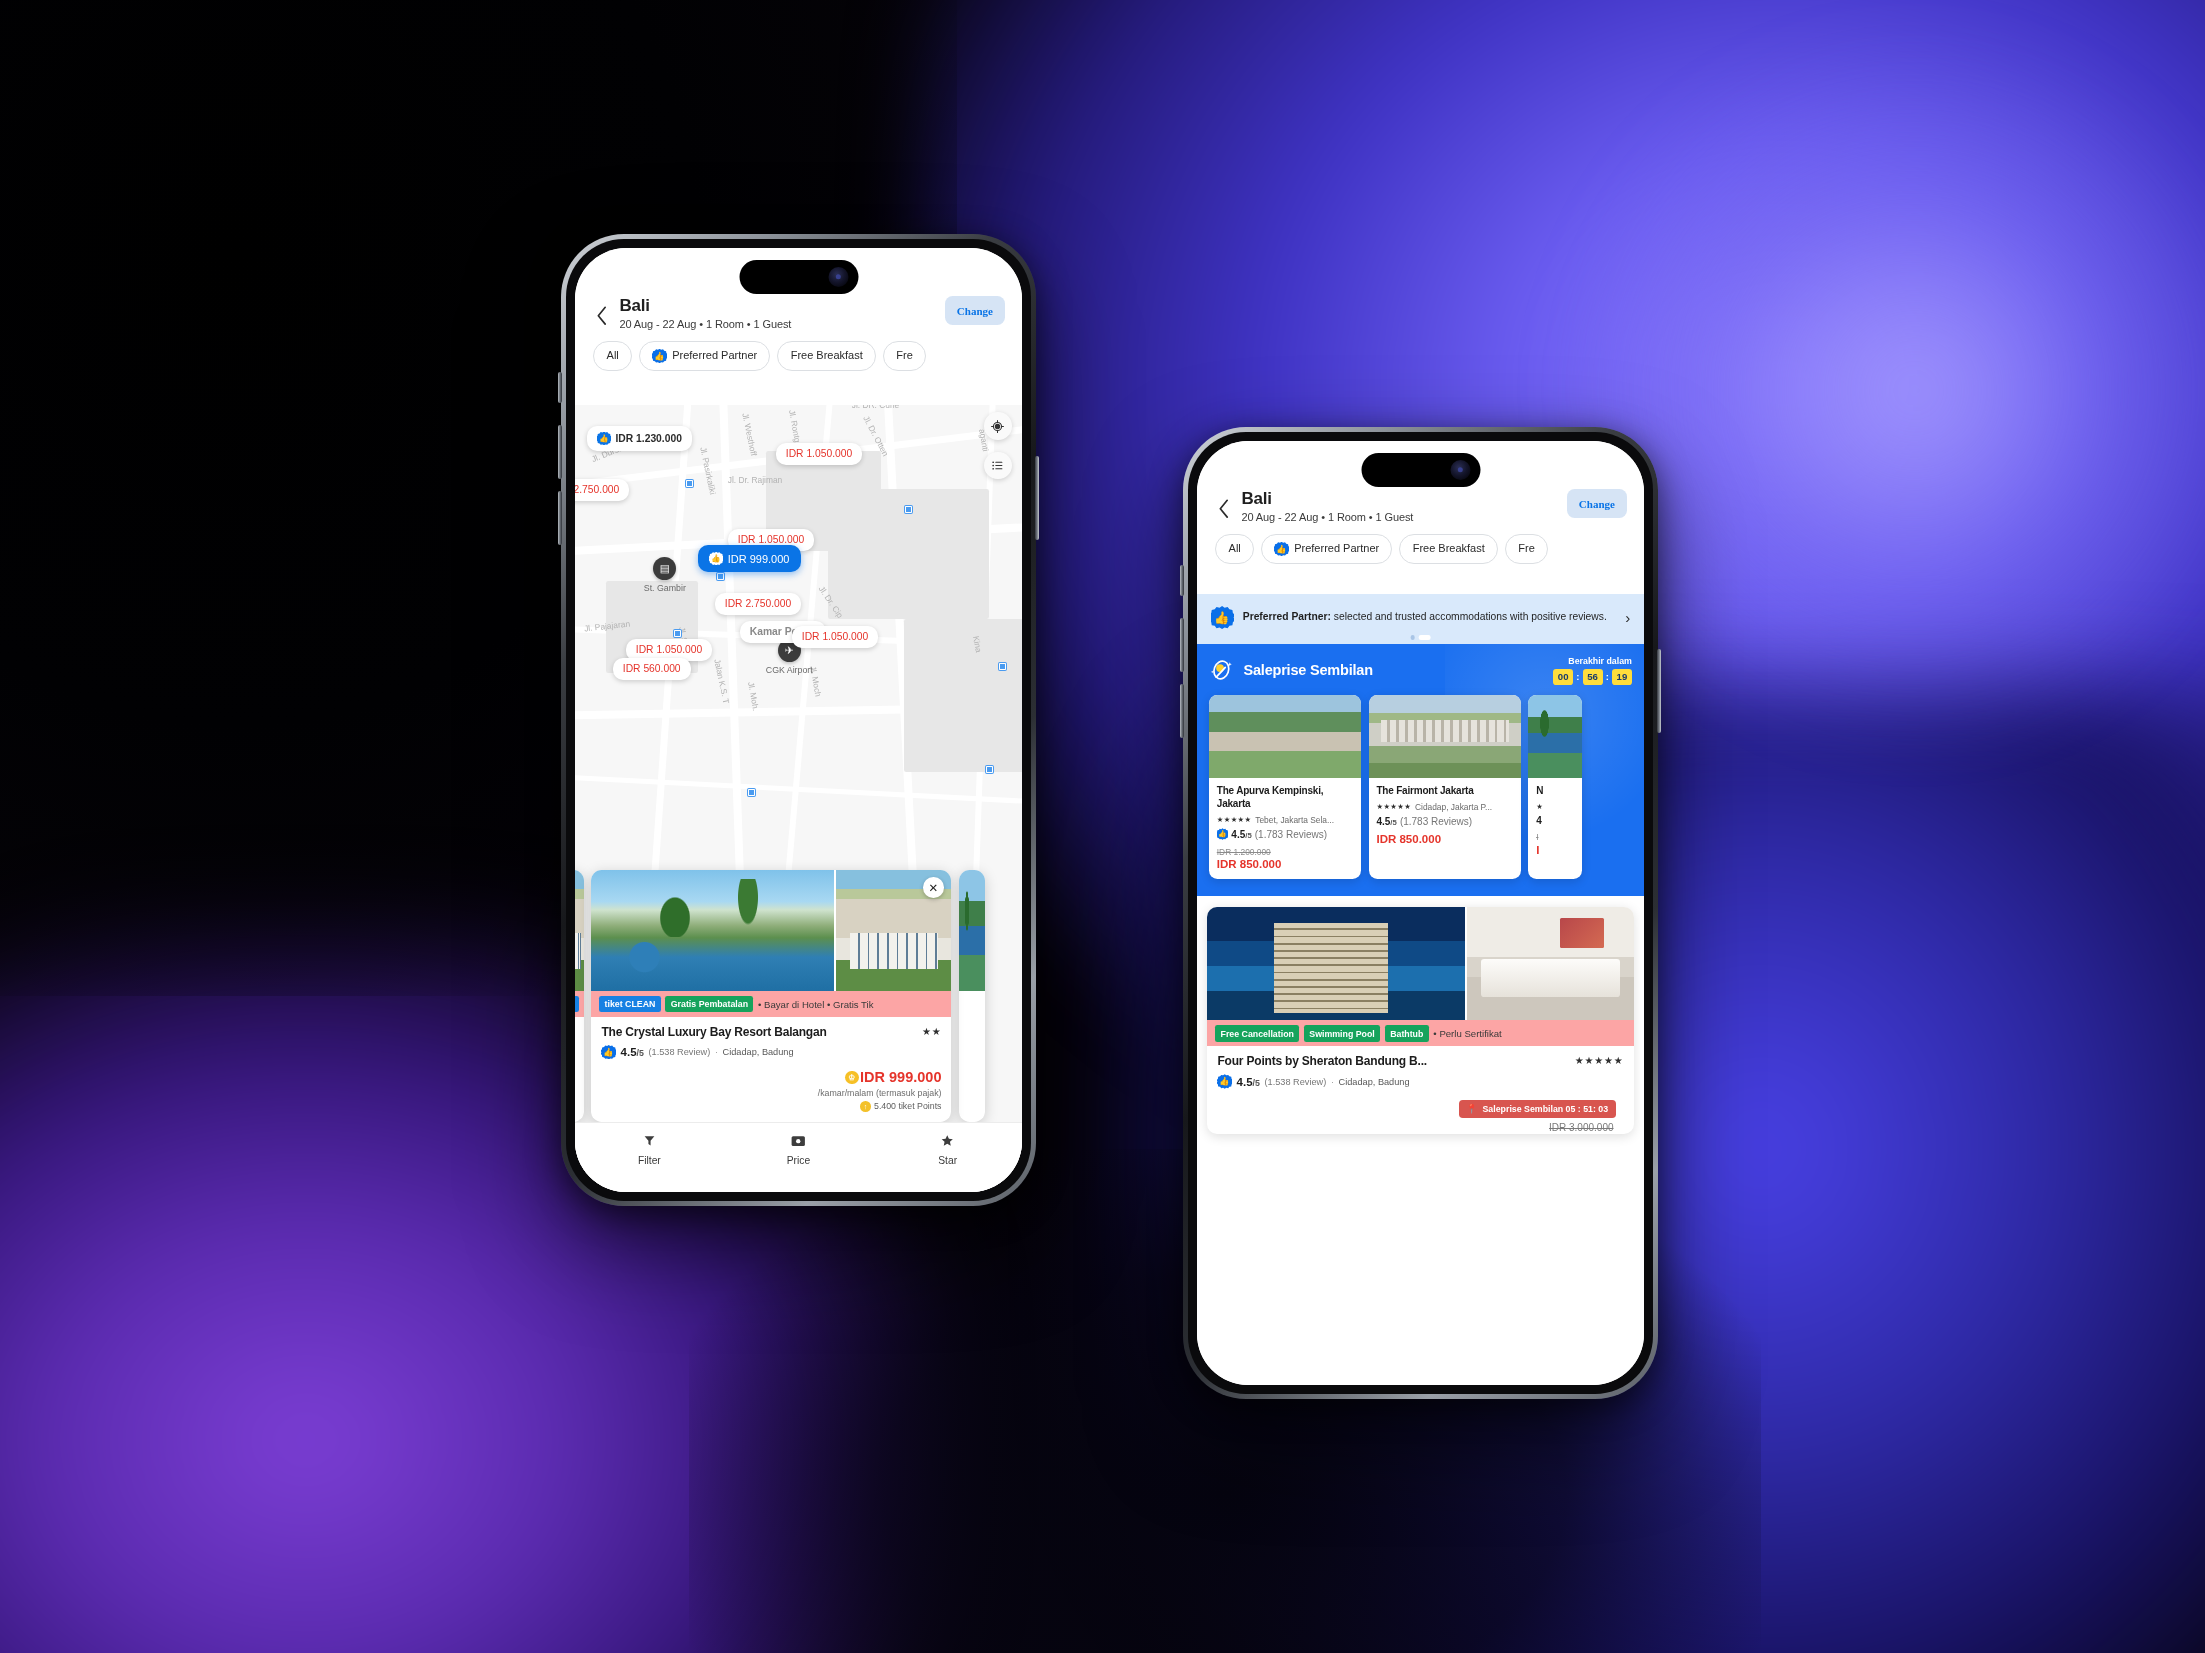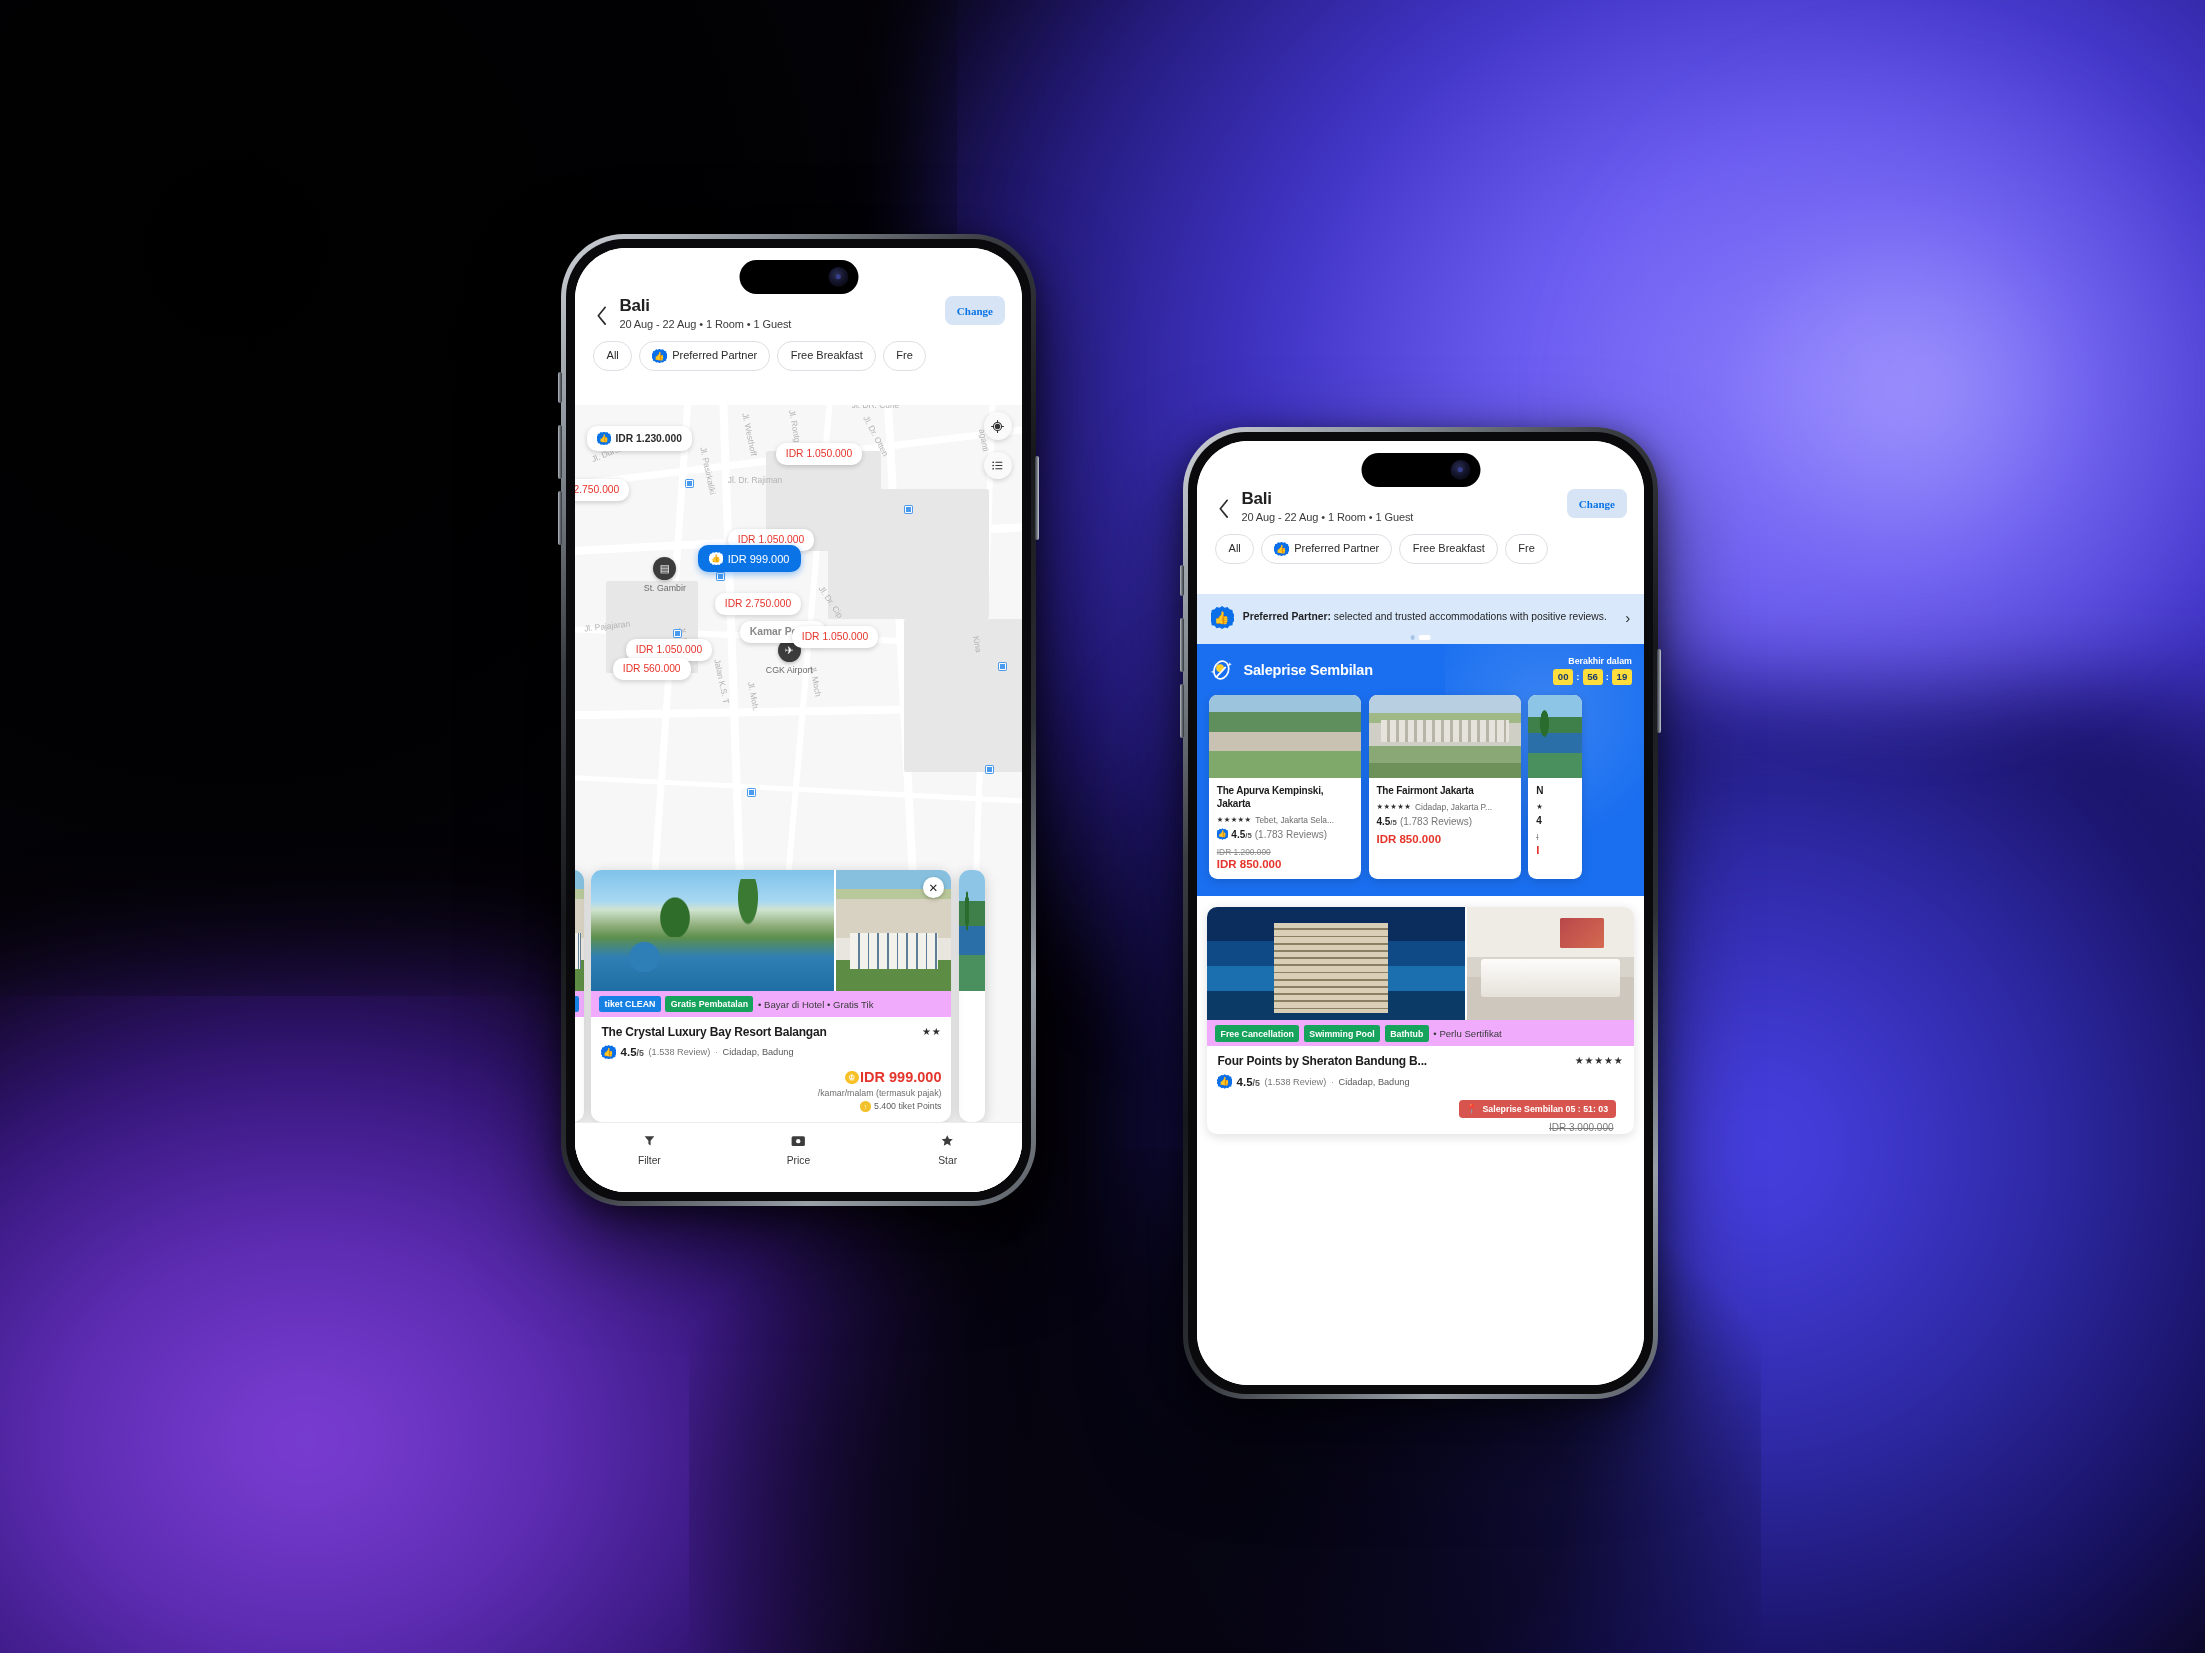--- a/index.html
+++ b/index.html
@@ -184,21 +184,21 @@
   .hcard.peek-right { width: 26px; }
   .card-photos { display:flex; gap:2.3px; height: 121px; position:relative; }
   .card-photos .ph { flex:1 1 auto; position:relative; overflow:hidden; }
   .ph.p1 { flex: 2.1 1 0; }
   .ph.p2 { flex: 1 1 0; }
   .close-x {
     position:absolute; right:7.7px; top:7.7px; width:20.7px;height:20.7px;border-radius:50%;
     background:#fff; display:flex;align-items:center;justify-content:center;
     box-shadow:0 1.5px 4.6px rgba(0,0,0,.24); font-size:11.5px; color:#222; z-index:5;
   }
-  .tag-row { display:flex; align-items:center; gap:4.6px; padding: 5.4px 7.7px 4.6px 7.7px; background:#f0abfc; overflow:hidden; white-space:nowrap;}
+  .tag-row { display:flex; align-items:center; gap:4.6px; padding: 5.4px 7.7px 4.6px 7.7px; background:#fca5a5; overflow:hidden; white-space:nowrap;}
   .tag { font-size:8.8px; color:#fff; padding:3.1px 5.4px; border-radius:2.3px; font-weight:600;}
   .tag.blue { background:#1781e3; }
   .tag.green { background:#16a35c; }
   .tag-text { font-size:9.6px; color:#3a3a3a; }
   .card-body { padding: 7.7px 10px 10.7px 10px; }
   .card-title-row { display:flex; align-items:flex-start; justify-content:space-between; gap:6.1px;}
   .card-title { font-size:12px; font-weight:700; color:#1c1c1c; line-height:1.25; letter-spacing:-0.2px;}
   .stars { color:#2f2f2f; font-size:10px; letter-spacing:0.8px; flex:0 0 auto; padding-top:1.5px;}
   .rating-row { display:flex; align-items:center; gap:4.6px; margin-top:5.4px; }
   .rate-num { font-size:11.5px; font-weight:700; color:#1c1c1c;}

